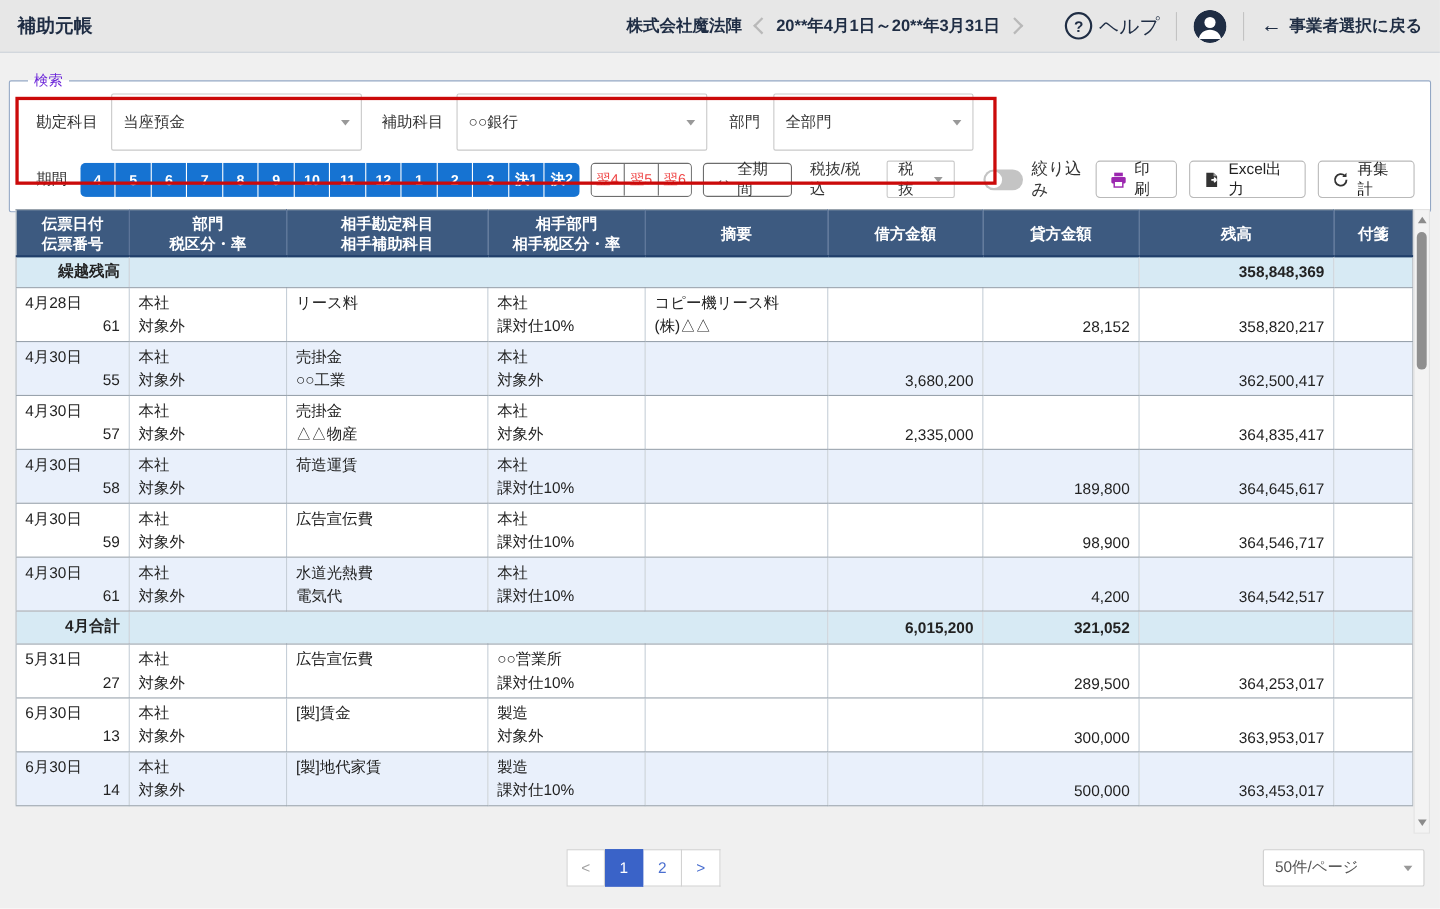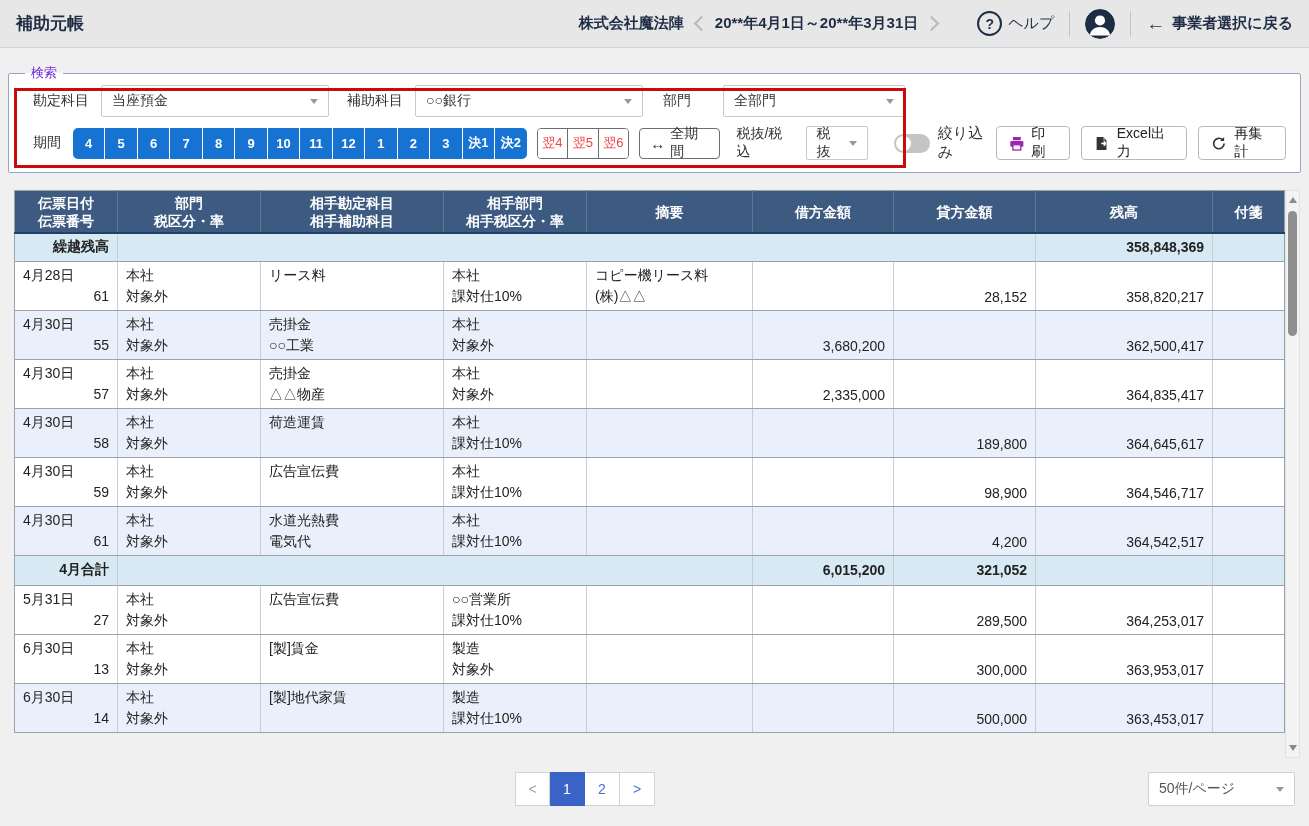--- a/index.html
+++ b/index.html
@@ -13,38 +13,38 @@
   .topbar-title{font-size:17px;font-weight:bold;color:#1f2d44;}
   .tb-spacer{flex:1;}
   .company{font-size:15px;font-weight:bold;color:#1f2d44;margin-right:10px;}
   .chev{width:9px;height:9px;border-top:2px solid #b9b9b9;border-left:2px solid #b9b9b9;display:inline-block;}
   .chev-left{transform:rotate(-45deg);margin:0 8px 0 2px;}
   .chev-right{transform:rotate(135deg);margin:0 2px 0 8px;}
   .period-range{font-size:15px;font-weight:bold;color:#1f2d44;}
   .help-group{display:flex;align-items:center;margin-left:38px;cursor:pointer;}
   .help-circle{width:21px;height:21px;border:2px solid #1f2d44;border-radius:50%;
     display:flex;align-items:center;justify-content:center;font-weight:bold;font-size:14px;color:#1f2d44;margin-right:6px;}
-  .help-text{font-size:15px;color:#1f2d44;}
+  .help-text{font-size:18px;color:#1f2d44;}
   .vdiv{width:1px;height:26px;background:#c3c3c3;margin:0 15px;}
   .avatar{width:30px;height:30px;border-radius:50%;cursor:pointer;display:block;}
   .back-link{display:flex;align-items:center;font-size:15px;font-weight:bold;color:#1f2d44;cursor:pointer;}
   .back-arrow{font-size:19px;margin-right:7px;font-weight:bold;}
   
   fieldset.search{margin:16px 8px 0 8px;background:#fff;border:1px solid #93a7c4;border-radius:2px;
     padding:0 10px 10px 10px;}
   fieldset.search legend{font-size:13px;color:#6d28d9;padding:0 6px;margin-left:6px;}
   .srow{display:flex;align-items:center;}
   .srow1{padding:3px 4px 5px 6px;}
   .srow2{padding:2px 4px 0 6px;}
   .f-label{font-size:14px;color:#333;margin:0 12px 0 8px;white-space:nowrap;}
-  .select{height:32px;background:#fff;border:1px solid #c9c9c9;border-radius:2px;
+  .select{height:52px;background:#fff;border:1px solid #c9c9c9;border-radius:2px;
     display:flex;align-items:center;justify-content:space-between;padding:0 10px;box-sizing:border-box;
     font-size:14px;color:#333;cursor:pointer;}
   .sel-w{width:228px;}
-  .sel-dept{width:182px;margin-left:20px;}
+  .sel-dept{width:182px;}
   .sel-tax{width:64px;height:34px;}
   .caret{width:0;height:0;border-left:4px solid transparent;border-right:4px solid transparent;border-top:5px solid #999;margin-left:8px;}
   .mgroup{display:flex;gap:1px;background:#fff;border-radius:5px;overflow:hidden;margin-right:10px;}
   .mbtn{width:33px;height:31px;background:#1673d2;color:#fff;font-size:13px;font-weight:bold;
     display:flex;align-items:center;justify-content:center;cursor:pointer;}
   .ngroup{display:flex;border:1px solid #6d6d6d;border-radius:4px;overflow:hidden;margin-right:10px;}
   .nbtn{width:31px;height:29px;background:#fff;color:#ef4444;font-size:13px;
     display:flex;align-items:center;justify-content:center;cursor:pointer;border-left:1px solid #6d6d6d;}
   .nbtn:first-child{border-left:none;}
   .allbtn{height:31px;border:1px solid #6d6d6d;border-radius:4px;background:#fff;display:flex;align-items:center;

